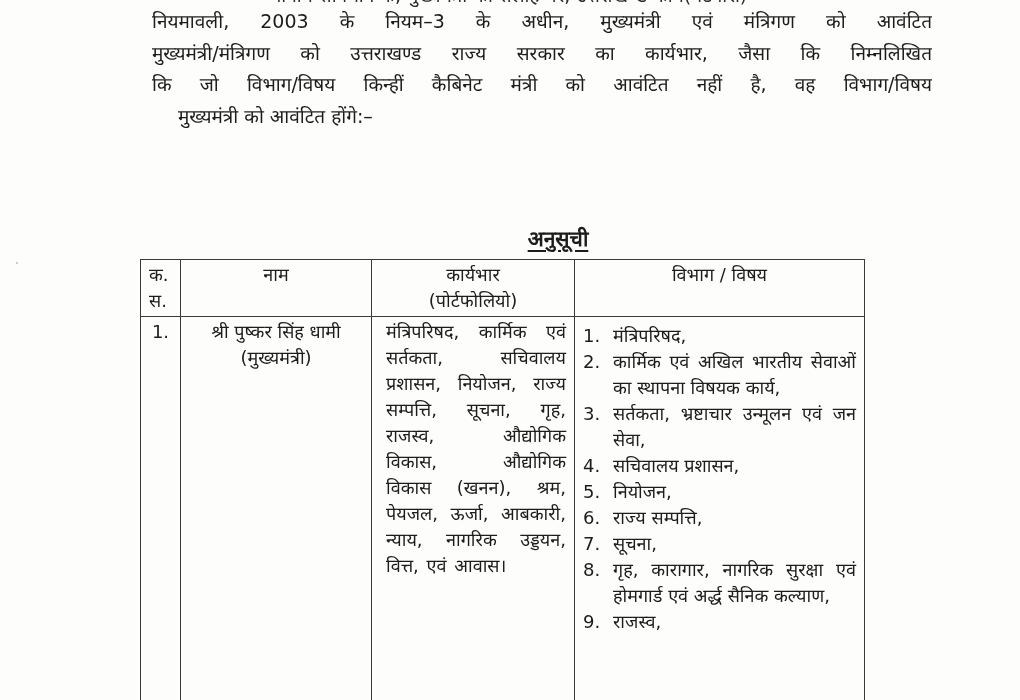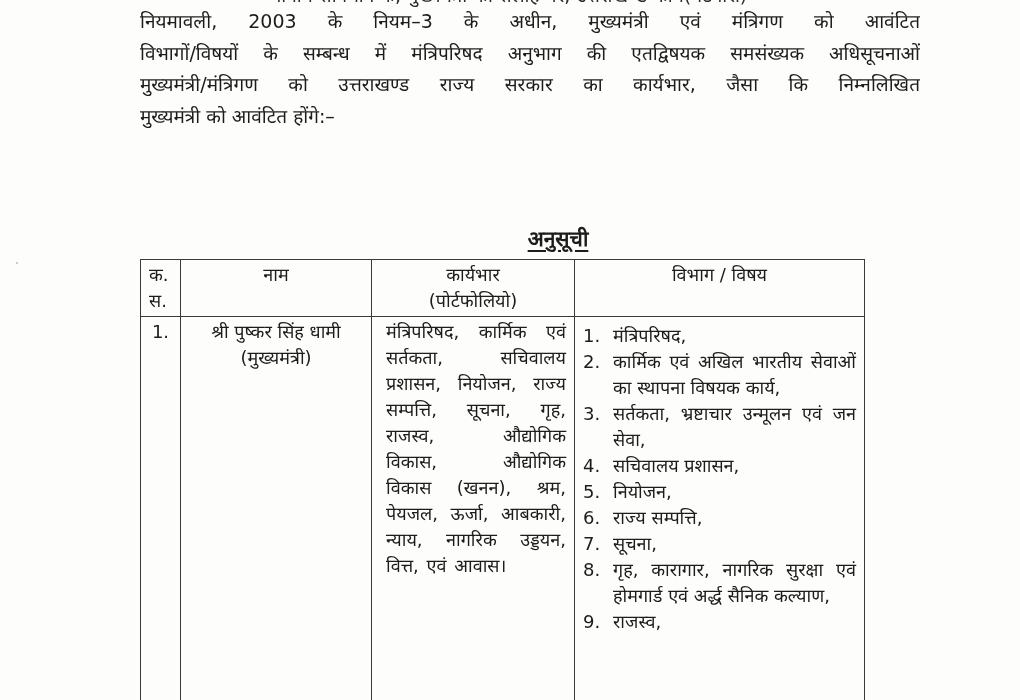--- a/index.html
+++ b/index.html
@@ -5,26 +5,26 @@
   html, body { margin: 0; padding: 0; }
   body {
     width: 1020px; height: 700px; overflow: hidden;
     background: #fdfdfb;
     font-family: "DejaVu Sans", sans-serif;
     color: #1c1c1c;
     position: relative;
   }
   .page { position: absolute; left: 0; top: 0; width: 1020px; height: 700px; }
   .para {
-    position: absolute; left: 140px; width: 780px;
+    position: absolute; left: 152px; width: 780px;
     font-size: 19px; line-height: 31.5px;
     text-align: justify; text-align-last: justify;
   }
   .para .line { display: block; white-space: nowrap; overflow: hidden; text-align: justify; text-align-last: justify; }
-  .para .line.last { text-align-last: left; }
+  .para .line.last { text-align-last: left; margin-left: 26px; }
   .clipped-top { position: absolute; left: 270px; top: -18px; font-size: 19px; white-space: nowrap; color: #2a2a2a; }
   .schedule-title {
     position: absolute; left: 0; width: 1020px; top: 224px;
     text-align: center; font-size: 21px; font-weight: bold; margin-left: 48px;
   }
   .schedule-title span { text-decoration: underline; text-underline-offset: 4px; }
   table.sched {
     position: absolute; left: 140px; top: 259px;
     border-collapse: collapse; table-layout: fixed;
     font-size: 18px; line-height: 26px;
@@ -52,22 +52,22 @@
 </style>
 </head>
 <body>
 
 <div class="page">
 
   <div class="clipped-top">मानीय संविधान के, मुख्यमंत्री की सलाह पर, उत्तराखण्ड कार्य(बंटवारा)</div>
 
   <div class="para" style="top:6px;">
     <span class="line">नियमावली, 2003 के नियम–3 के अधीन, मुख्यमंत्री एवं मंत्रिगण को आवंटित</span>
-    <span class="line">विभागों/विषयों के सम्बन्ध में मंत्रिपरिषद अनुभाग की एतद्विषयक समसंख्यक अधिसूचनाओं</span>
     <span class="line">मुख्यमंत्री/मंत्रिगण को उत्तराखण्ड राज्य सरकार का कार्यभार, जैसा कि निम्नलिखित</span>
+    <span class="line">कि जो विभाग/विषय किन्हीं कैबिनेट मंत्री को आवंटित नहीं है, वह विभाग/विषय</span>
     <span class="line last">मुख्यमंत्री को आवंटित होंगे:–</span>
   </div>
 
   <div class="schedule-title">
     <span>अनुसूची</span>
   </div>
 
   <table class="sched">
     <colgroup>
       <col class="col-sn">

